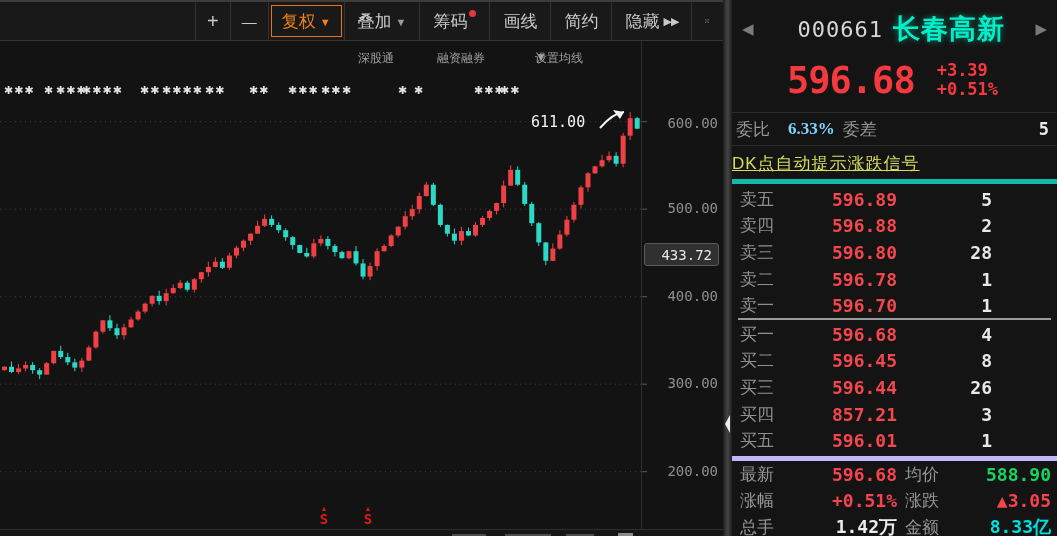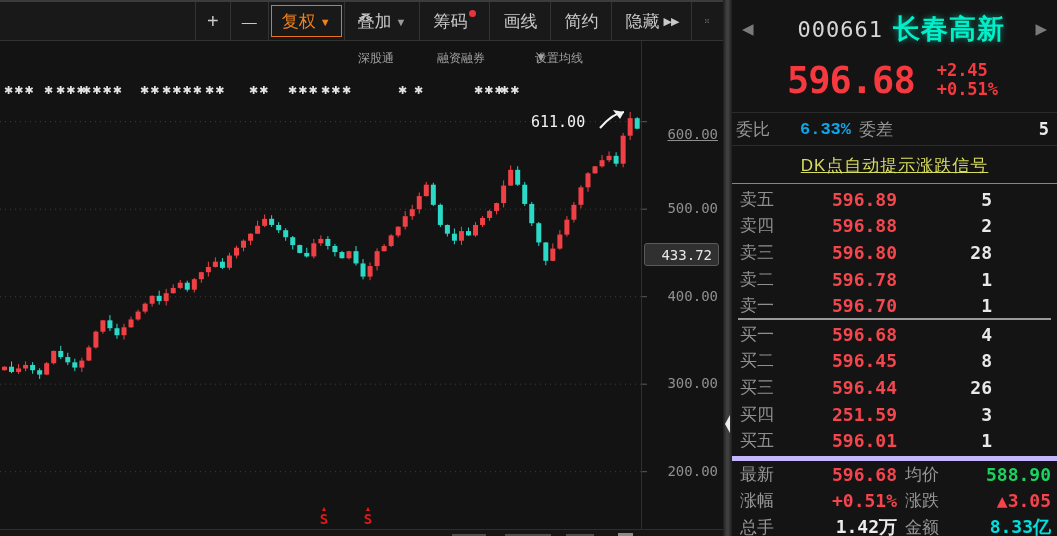--- a/index.html
+++ b/index.html
@@ -72,26 +72,26 @@
 
   .qp-price-row { position:absolute; top:52px; left:0; width:100%; height:56px; display:flex; align-items:center; }
   .last-price { color:#f5393f; font-size:37px; font-weight:bold; margin-left:55px;
     font-family:"DejaVu Sans Mono", monospace; letter-spacing:-1px; }
   .chg-col { margin-left:22px; display:flex; flex-direction:column; line-height:19px; }
   .chg-col span { color:#f5393f; font-size:17px; font-weight:bold; font-family:"DejaVu Sans Mono", monospace; }
 
   .weibi-row { position:absolute; top:112px; left:0; width:100%; height:34px; display:flex;
     align-items:center; border-top:1px solid #2b2b2b; border-bottom:1px solid #2b2b2b; font-size:17px; }
   .weibi-row .lab { color:#969696; margin-left:4px; }
-  .weibi-row .val-red { color:#0ea5e9; font-weight:bold; font-family:Liberation Mono, monospace; margin-left:30px; }
+  .weibi-row .val-red { color:#7dd3fc; font-weight:bold; font-family:Liberation Serif, serif; margin-left:18px; }
   .weibi-row .lab2 { color:#969696; margin-left:8px; }
   .weibi-row .val-w { color:#ececec; font-weight:bold; font-family:"DejaVu Sans Mono", monospace; margin-left:auto; margin-right:8px; }
 
   .dk-row { position:absolute; top:147px; left:0; width:100%; height:37px; display:flex;
-    align-items:center; justify-content:center; border-bottom:1px solid #14b8a6; }
+    align-items:center; justify-content:flex-start; border-bottom:5px solid #14b8a6; }
   .dk-link { color:#d8dd60; font-size:17px; text-decoration:underline; cursor:pointer; letter-spacing:1px; }
 
   .book { position:absolute; left:0; width:100%; }
   .book.asks { top:186px; }
   .book.bids { top:321px; }
   .book-row { height:26.6px; display:flex; align-items:center; font-size:17px; }
   .book-row .lab { color:#8f8f8f; width:52px; margin-left:8px; }
   .book-row .price { color:#f4474d; font-weight:bold; width:105px; text-align:right;
     font-family:"DejaVu Sans Mono", monospace; font-size:18px; }
   .book-row .qty { color:#e8e8e8; font-weight:bold; margin-left:auto; width:92px; text-align:right;
@@ -379,21 +379,21 @@
         <line x1="637.2" y1="116.97500000000002" x2="637.2" y2="129.1375" stroke="#2bd9c6" stroke-width="1"></line>
         <rect x="634.7" y="118.2" width="5" height="10.499999999999986" fill="#2bd9c6"></rect>
         <path d="M 600 128 Q 613 113 624 112" stroke="#f3f3f3" stroke-width="2" fill="none"></path>
         <path d="M 624 112 L 613 110 L 620 119 Z" fill="#f3f3f3"></path>
       </svg>
 
     <div class="peak-label">611.00</div>
 
     <div class="price-axis">
       <div class="crosshair-box">433.72</div>
-    <div class="axis-label" style="top: 85px; text-decoration: underline;">600.00</div>
+    <div class="axis-label" style="top: 74px;">600.00</div>
         <div class="axis-label" style="top: 159.2px;">500.00</div>
         <div class="axis-label" style="top: 246.7px;">400.00</div>
         <div class="axis-label" style="top: 334.2px;">300.00</div>
         <div class="axis-label" style="top: 421.7px;">200.00</div>
       </div>
 
     <div class="bottom-strip">
       <span class="bs-dash" style="left:452px;width:34px;"></span>
       <span class="bs-dash" style="left:505px;width:46px;"></span>
       <span class="bs-dash" style="left:566px;width:28px;"></span>
@@ -412,21 +412,21 @@
     <div class="qp-header">
       <span class="nav-arrow">◀</span>
       <span class="stock-code">000661</span>
       <span class="stock-name">长春高新</span>
       <span class="nav-arrow right">▶</span>
     </div>
 
     <div class="qp-price-row">
       <span class="last-price">596.68</span>
       <span class="chg-col">
-        <span>+2.45</span>
+        <span>+3.39</span>
         <span>+0.51%</span>
       </span>
     </div>
 
     <div class="weibi-row">
       <span class="lab">委比</span>
       <span class="val-red">6.33%</span>
       <span class="lab2">委差</span>
       <span class="val-w">5</span>
     </div>
@@ -474,21 +474,21 @@
           <span class="price">596.45</span>
           <span class="qty">8</span>
         </div>
         <div class="book-row">
           <span class="lab">买三</span>
           <span class="price">596.44</span>
           <span class="qty">26</span>
         </div>
         <div class="book-row">
           <span class="lab">买四</span>
-          <span class="price">251.59</span>
+          <span class="price">857.21</span>
           <span class="qty">3</span>
         </div>
         <div class="book-row">
           <span class="lab">买五</span>
           <span class="price">596.01</span>
           <span class="qty">1</span>
         </div>
       </div>
 
     <div class="stats">

